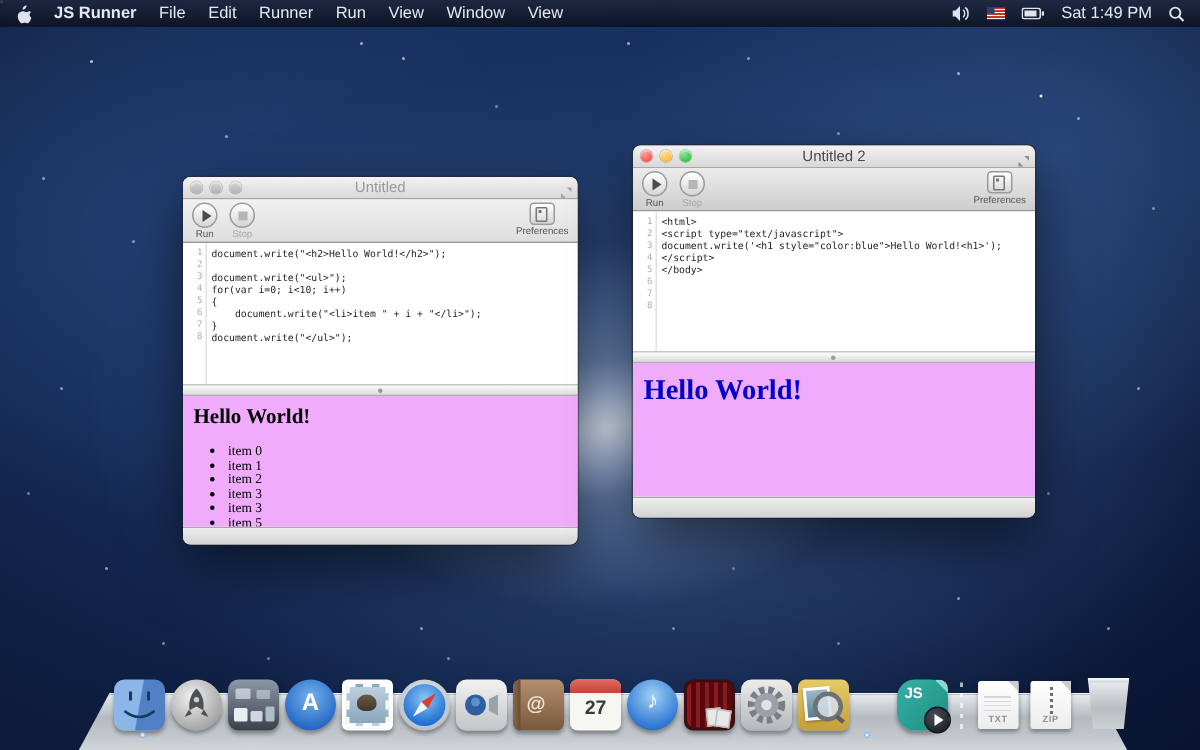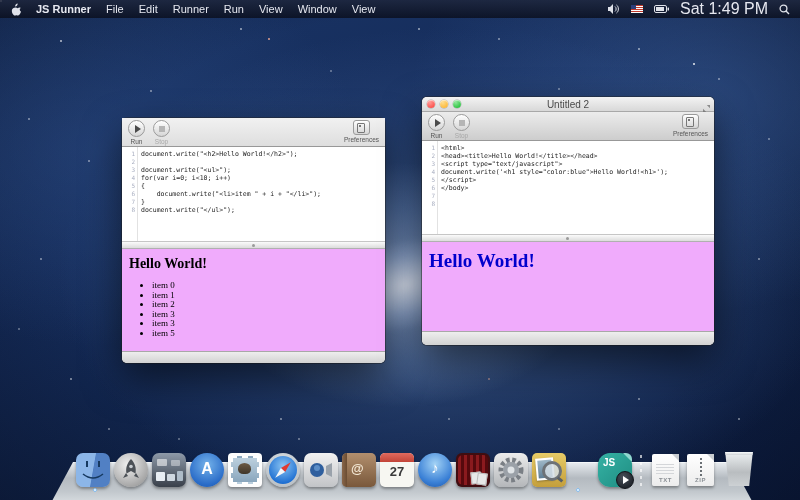--- a/index.html
+++ b/index.html
@@ -35,26 +35,26 @@
     background:linear-gradient(rgba(30,38,60,.85),rgba(10,14,28,.82));
     display:flex;align-items:center;color:#e6e8f0;font-size:11px;}
   .menu-left{display:flex;align-items:center;padding-left:10px;gap:15px;}
   .menu-items{display:flex;gap:15px;align-items:center;text-align:right;}
   .menu-items span{cursor:default;}
   .menu-items span:nth-of-type(1){font-weight:bold;}
   .menu-right{margin-left:auto;display:flex;align-items:center;gap:11px;padding-right:10px;}
   .mb-icon{display:inline-flex;align-items:center;}
   .usflag{width:12px;height:8px;position:relative;background:repeating-linear-gradient(#c0392b 0 1px,#fff 1px 2px);}
   .usflag::before{content:"";position:absolute;left:0;top:0;width:5px;height:4px;background:#2c3e7a;}
-  .clock{font-size:16px;}
+  .clock{font-size:11px;}
   
   .window{position:absolute;border-radius:5px;background:#fff;
     box-shadow:0 16px 38px rgba(0,0,0,.55),0 0 0 1px rgba(40,40,40,.45);display:flex;flex-direction:column;}
   #win1{left:122px;top:118px;width:263px;height:245px;z-index:10;}
-  #win2{left:422px;top:97px;width:292px;height:248px;z-index:20;}
+  #win2{left:422px;top:97px;width:268px;height:248px;z-index:20;}
   .titlebar{height:14px;flex:none;border-radius:5px 5px 0 0;position:relative;
     background:linear-gradient(#f3f3f3,#d8d8d8);border-bottom:1px solid #a8a8a8;
     display:flex;align-items:center;}
   .wtitle{position:absolute;left:0;right:0;text-align:center;font-size:10px;color:#4a4a4a;cursor:default;}
   .inactive .wtitle{color:#9a9a9a;}
   .tl{width:8px;height:8px;border-radius:50%;margin-left:5px;flex:none;box-shadow:inset 0 1px 1px rgba(255,255,255,.6),0 0 0 0.5px rgba(0,0,0,.25);}
   .inactive .tl{background:linear-gradient(#d6d6d6,#b2b2b2) !important;}
   .fs-icon{position:absolute;right:3px;top:2px;width:9px;height:9px;opacity:.75;}
   .toolbar{height:26px;flex:none;background:linear-gradient(#ececec,#cdcdcd);border-bottom:1px solid #989898;
     display:flex;align-items:flex-start;padding:2px 6px 0 6px;}
@@ -208,20 +208,31 @@
     <span class="mb-icon">
       <svg width="11" height="11" viewBox="0 0 11 11">
           <circle cx="4.5" cy="4.5" r="3.4" fill="none" stroke="#dfe2ea" stroke-width="1.3"></circle>
           <line x1="7" y1="7" x2="10" y2="10" stroke="#dfe2ea" stroke-width="1.4"></line>
         </svg>
     </span>
   </div>
 </div>
 
 <div class="window inactive" id="win1">
+  <div class="titlebar">
+    <span class="tl"></span>
+    <span class="tl"></span>
+    <span class="tl"></span>
+    <span class="wtitle">Untitled</span>
+    <span class="fs-icon">
+      <svg width="9" height="9" viewBox="0 0 9 9">
+          <path fill="#909090" d="M8 1L4.8 1 8 4.2zM1 8l3.2 0L1 4.8z"></path>
+        </svg>
+    </span>
+  </div>
   <div class="toolbar">
     <div class="tool">
       <div class="tbtn">
           <span class="play-glyph"></span>
         </div>
       <span class="tlabel">Run</span>
     </div>
     <div class="tool">
       <div class="tbtn">
           <span class="stop-glyph"></span>
@@ -299,21 +310,21 @@
     <div class="gutter">
         <div>1</div>
         <div>2</div>
         <div>3</div>
         <div>4</div>
         <div>5</div>
         <div>6</div>
         <div>7</div>
         <div>8</div>
       </div>
-    <div class="code"><div>&lt;html&gt;</div><div>&lt;head&gt;&lt;title&gt;Hello World!&lt;/title&gt;&lt;/head&gt;</div><div>&lt;script type="text/javascript"&gt;</div><div>document.write('&lt;h1 style="color:blue"&gt;Hello World!&lt;h1&gt;');</div><div>&lt;/script&gt;</div><div>&lt;/body&gt;</div></div>
+    <div class="code"><div>&lt;html&gt;</div><div>&lt;script type="text/javascript"&gt;</div><div>document.write('&lt;h1 style="color:blue"&gt;Hello World!&lt;h1&gt;');</div><div>&lt;/script&gt;</div><div>&lt;/body&gt;</div></div>
   </div>
   <div class="splitter"></div>
   <div class="output">
     <div class="w2-heading" style="color:#0000cc">Hello World!</div>
   </div>
   <div class="bottombar"></div>
 </div>
 
 <div class="dock-shelf"></div>
 <div class="ind" style="left:93px;top:488px;"></div>

